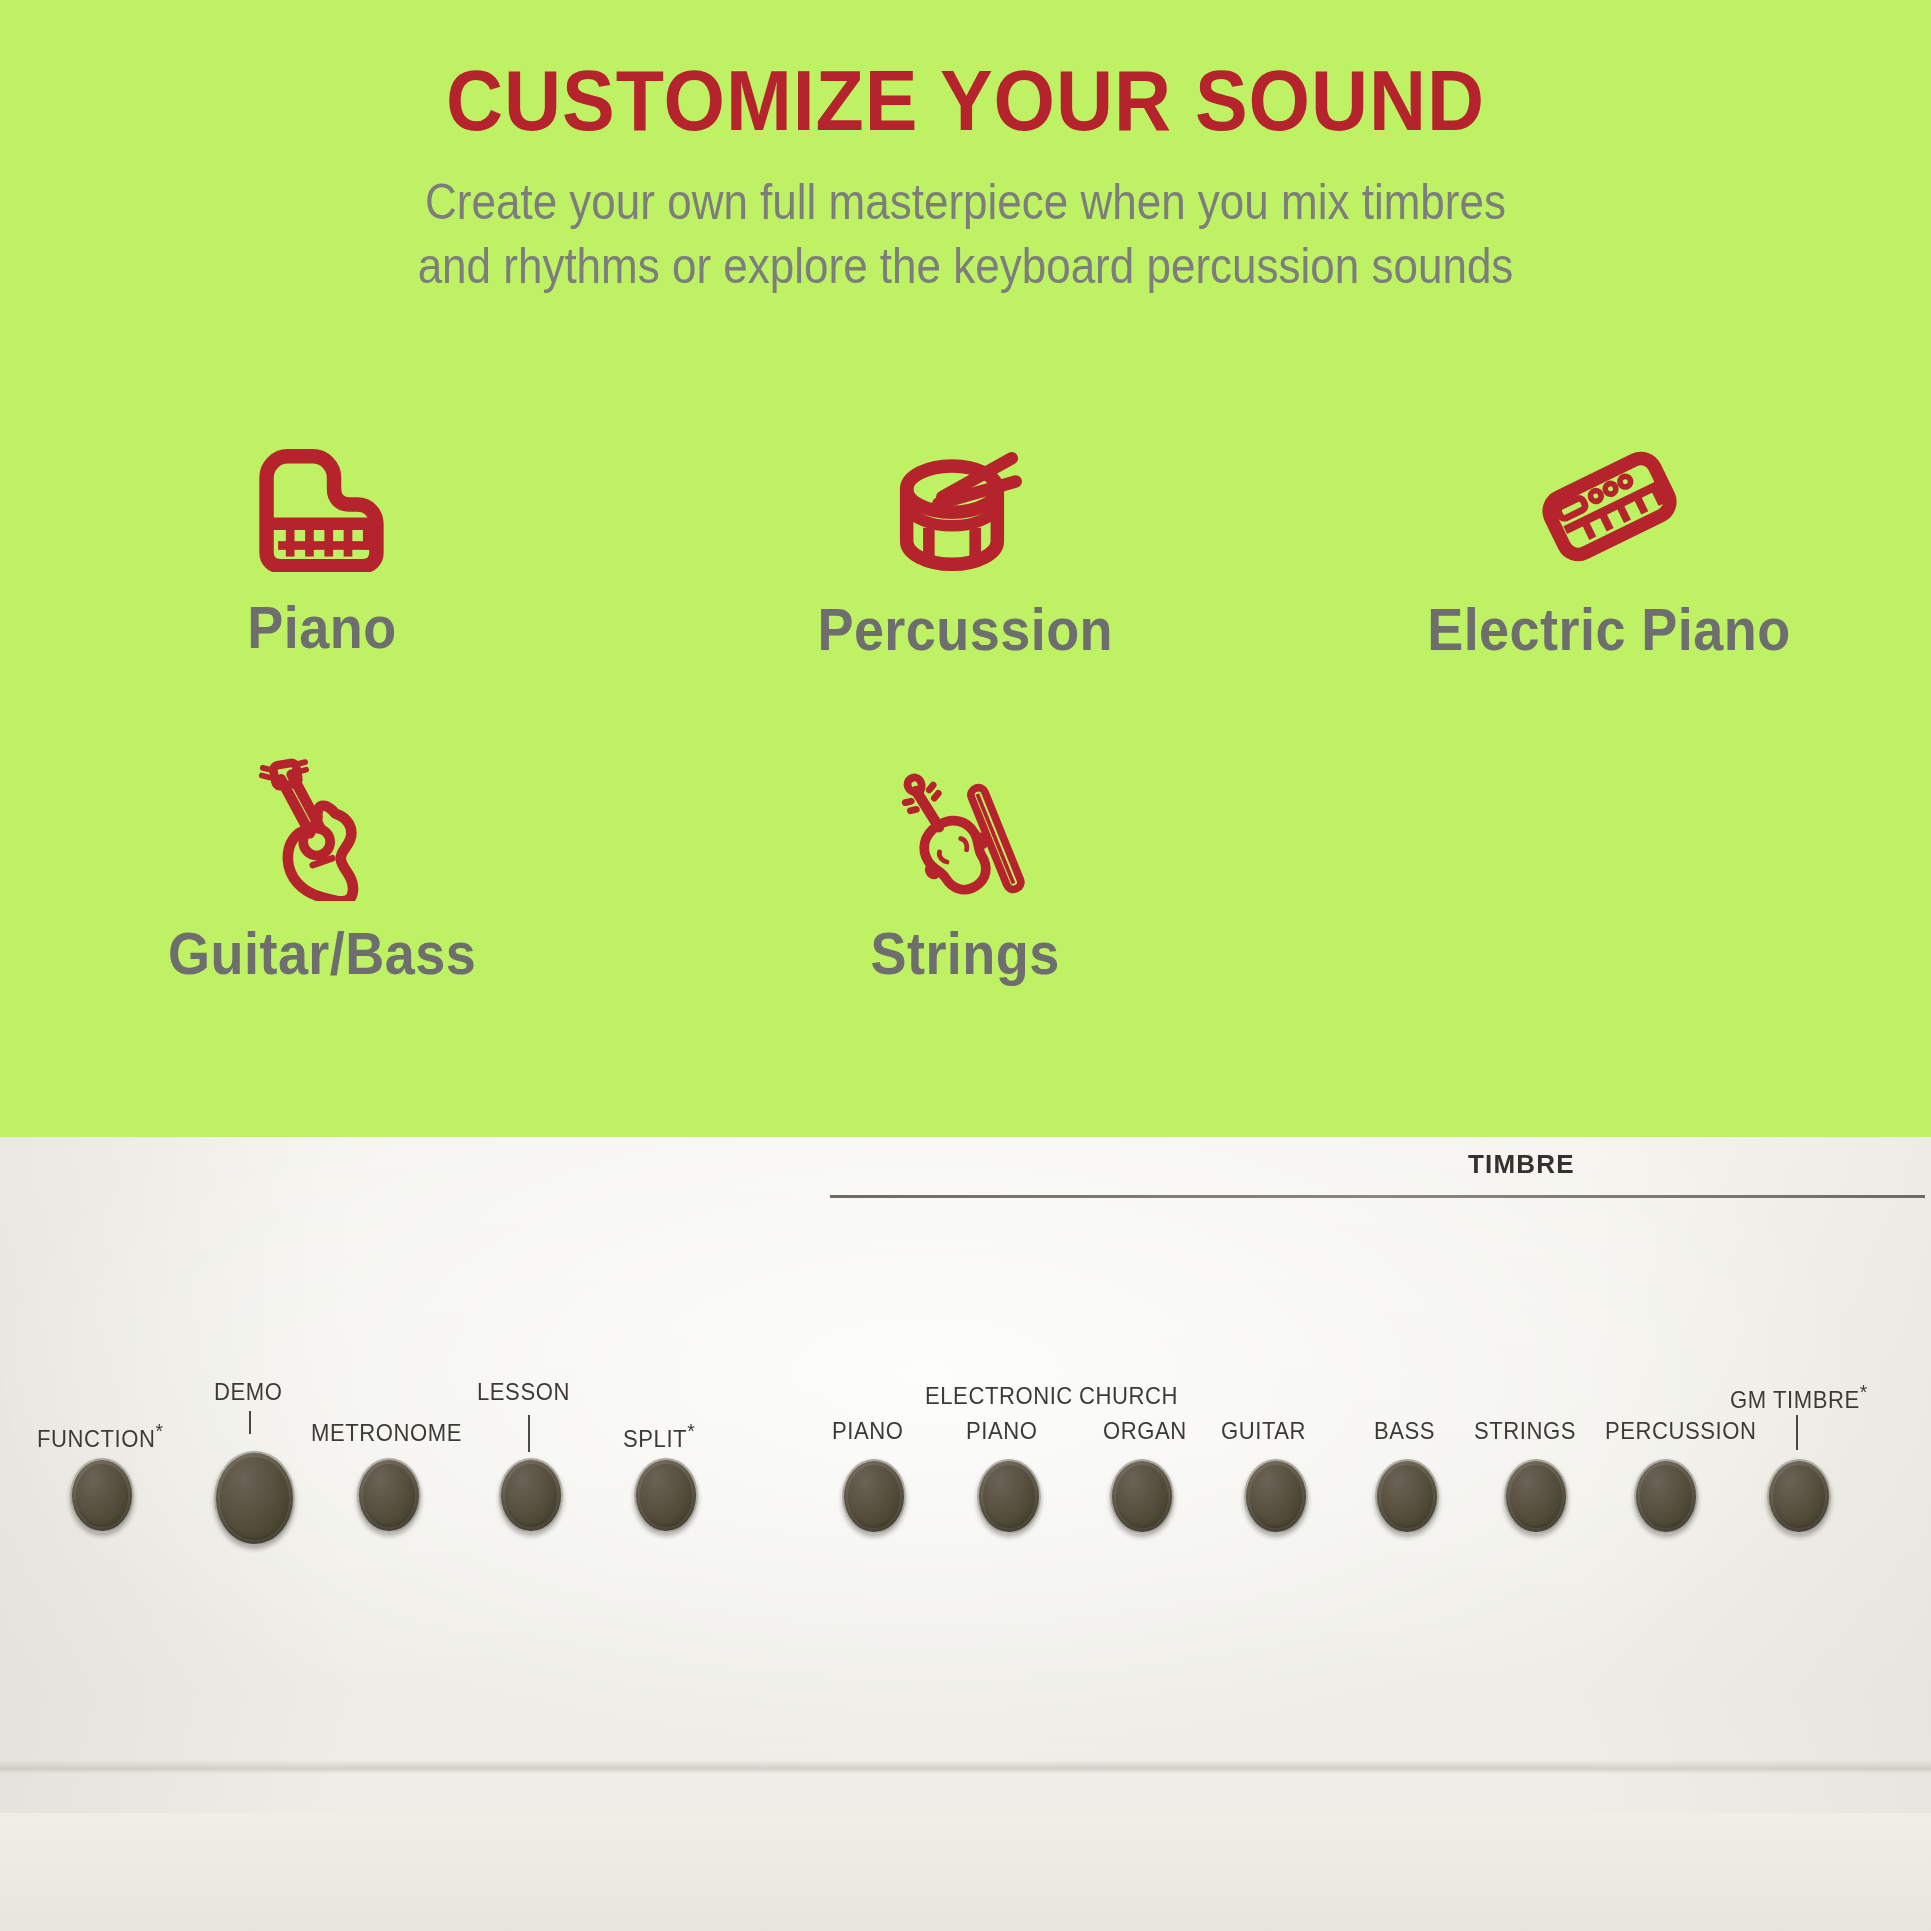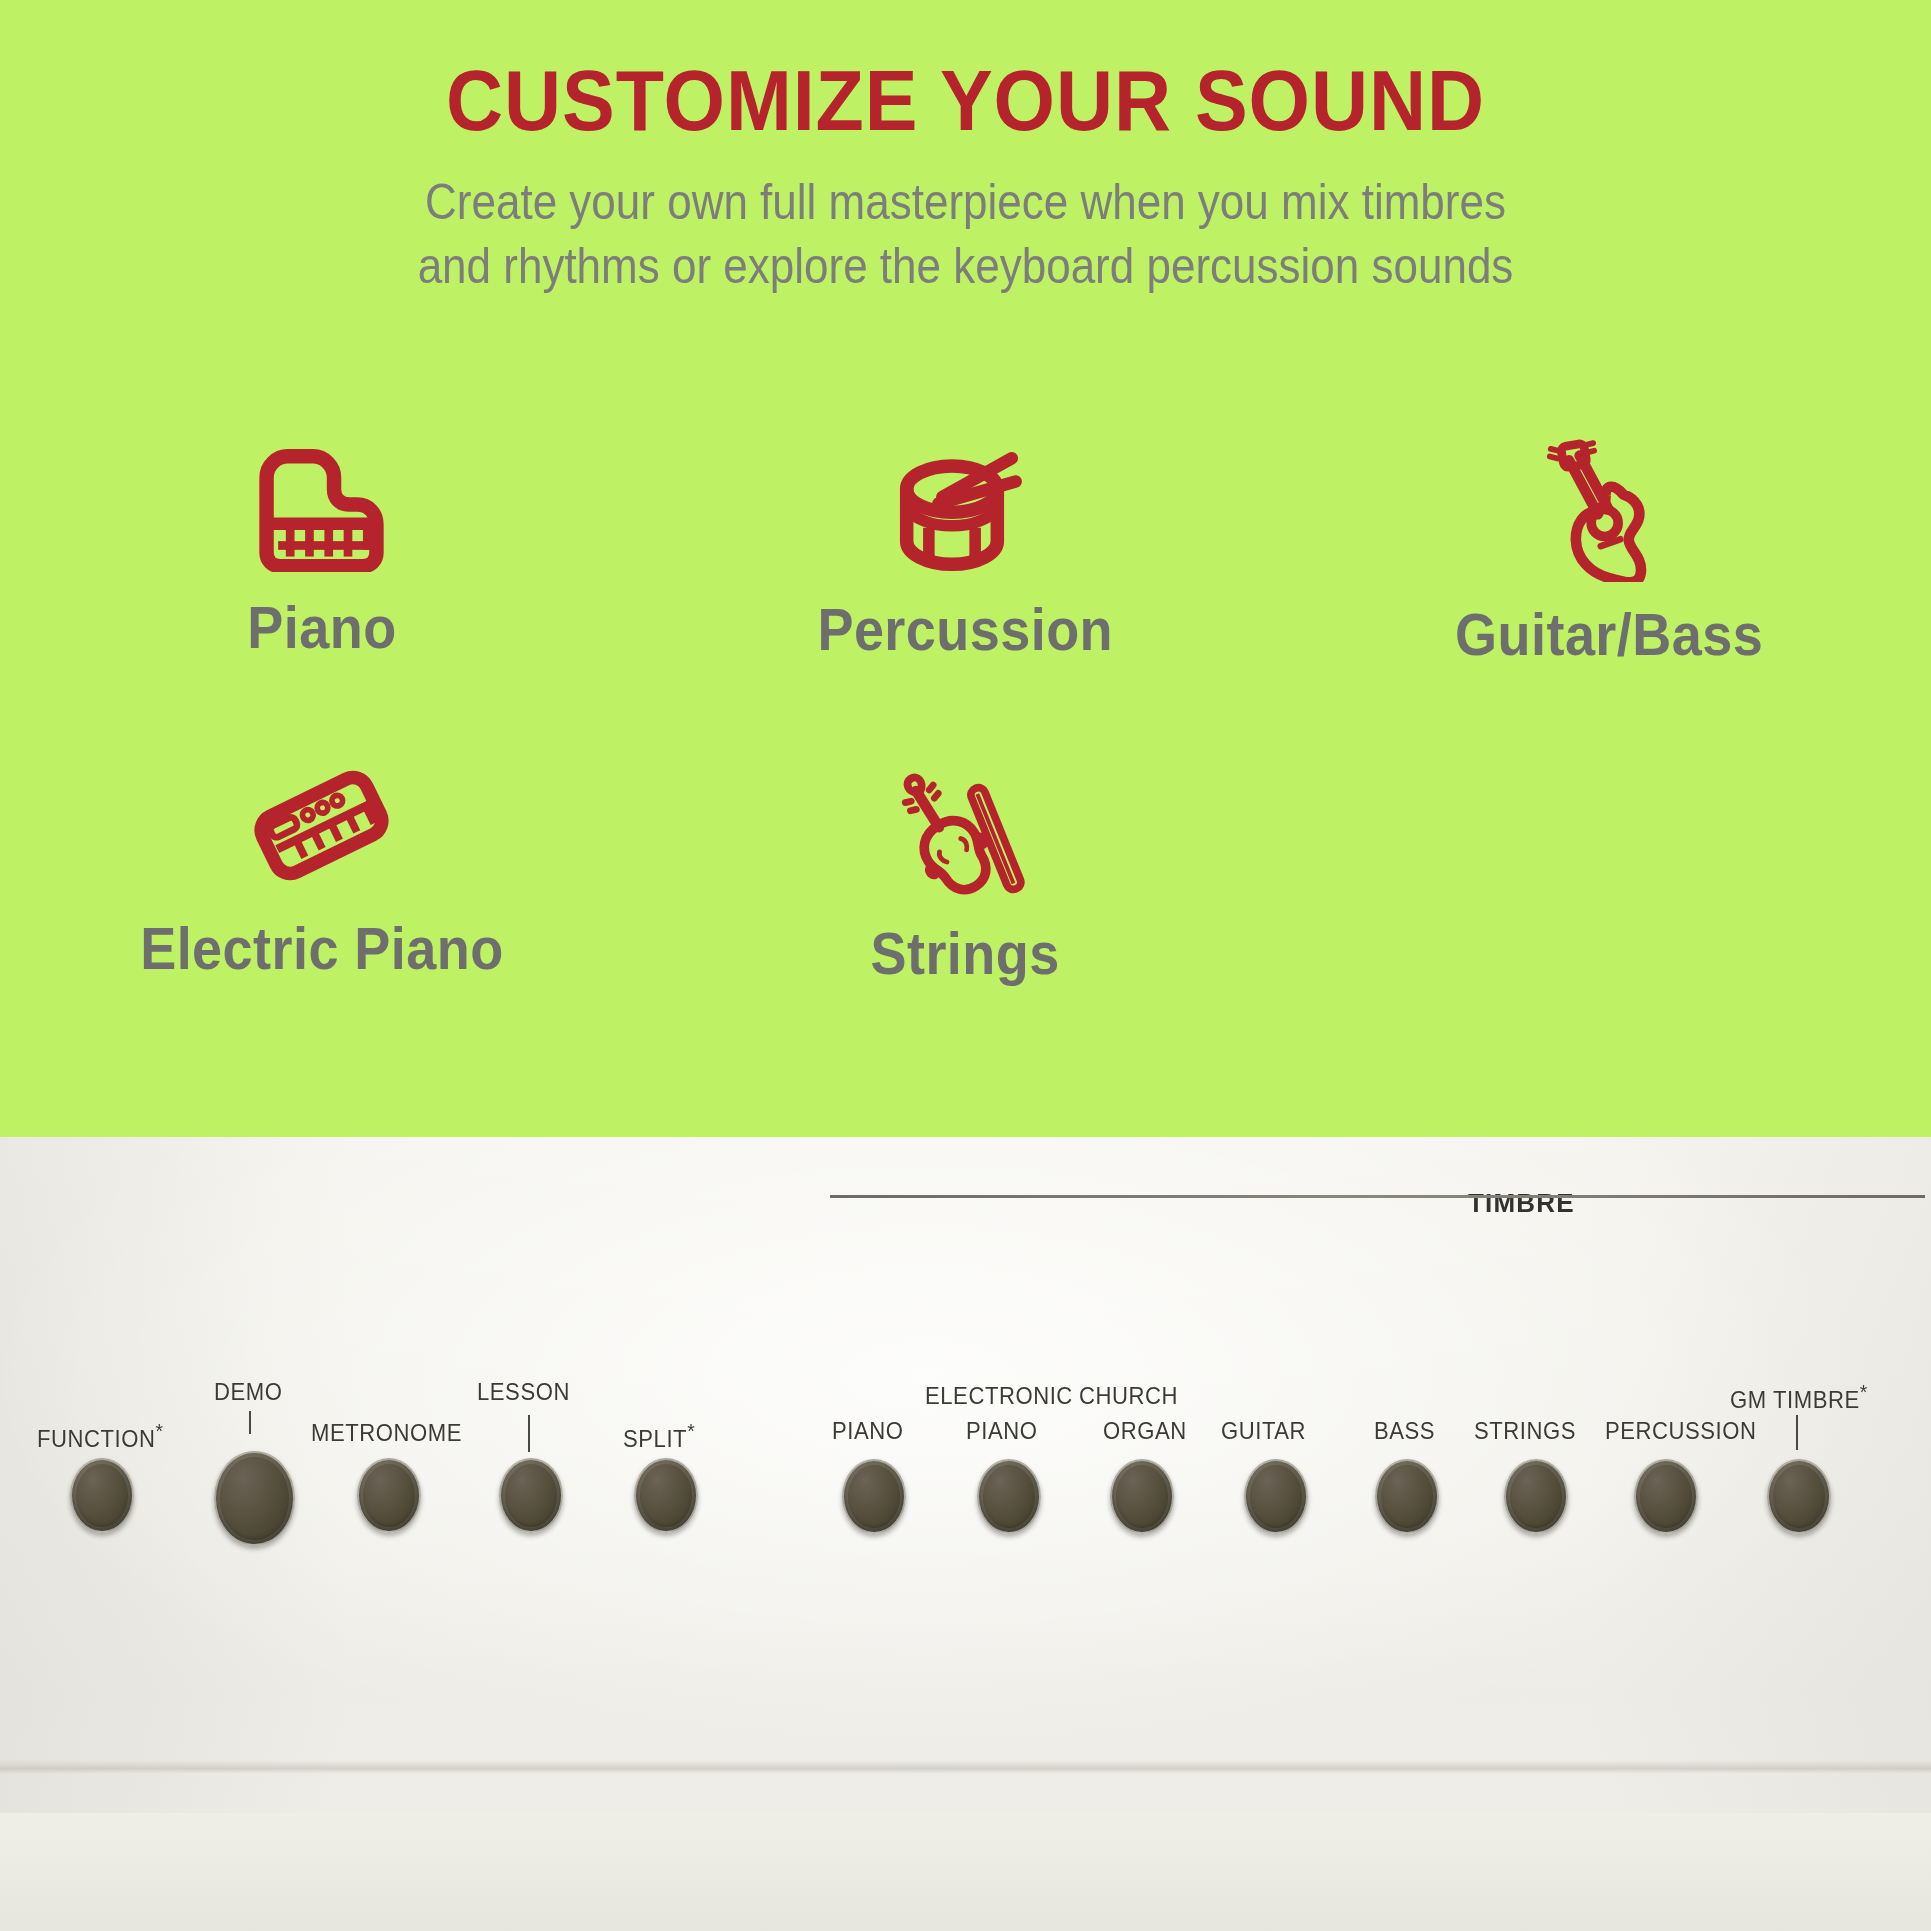--- a/index.html
+++ b/index.html
@@ -231,43 +231,20 @@
 
           <path d="M52 60 L124 20" stroke="#B5232C" stroke-width="13" stroke-linecap="round"></path>
           <path d="M48 67 L128 44" stroke="#B5232C" stroke-width="13" stroke-linecap="round"></path>
         </svg>
       </div>
       <div class="feature-label">Percussion</div>
     </div>
 
     <div class="feature-cell">
       <div class="feature-icon">
-        <svg width="129" height="145" viewBox="0 0 134 150" fill="none">
-
-          <path d="M74 58 C88 60 96 70 94 82 C92 92 86 96 88 104 C91 114 104 118 106 133
-                   C108 150 92 148 74 146 C54 144 38 132 34 114 C30 96 38 84 48 80
-                   C56 76 58 70 56 62 C54 52 62 48 74 58 Z" stroke="#B5232C" stroke-width="11" stroke-linejoin="round" fill="none" transform="rotate(10 70 100)"></path>
-
-          <circle cx="62" cy="89" r="14" stroke="#B5232C" stroke-width="10"></circle>
-
-          <path d="M55 80 L25 24" stroke="#B5232C" stroke-width="11" stroke-linecap="round"></path>
-          <path d="M66 75 L36 19" stroke="#B5232C" stroke-width="11" stroke-linecap="round"></path>
-
-          <rect x="18" y="8" width="24" height="22" rx="5" stroke="#B5232C" stroke-width="9" transform="rotate(-10 30 19)"></rect>
-
-          <path d="M14 14 L6 12 M13 22 L5 20 M42 8 L50 6 M43 16 L51 14" stroke="#B5232C" stroke-width="6" stroke-linecap="round"></path>
-
-          <path d="M58 113 L78 106" stroke="#B5232C" stroke-width="7" stroke-linecap="round"></path>
-        </svg>
-      </div>
-      <div class="feature-label">Guitar/Bass</div>
-    </div>
-
-    <div class="feature-cell">
-      <div class="feature-icon">
         <svg width="147" height="135" viewBox="0 0 152 140" fill="none">
           <g transform="rotate(-26 76 70)">
             <rect x="16" y="38" width="120" height="64" rx="16" stroke="#B5232C" stroke-width="14"></rect>
 
             <rect x="26" y="48" width="28" height="13" rx="5" stroke="#B5232C" stroke-width="7"></rect>
             <circle cx="68" cy="54" r="5.5" stroke="#B5232C" stroke-width="6"></circle>
             <circle cx="85" cy="54" r="5.5" stroke="#B5232C" stroke-width="6"></circle>
             <circle cx="102" cy="54" r="5.5" stroke="#B5232C" stroke-width="6"></circle>
 
             <path d="M24 72 L132 72" stroke="#B5232C" stroke-width="9"></path>
@@ -277,20 +254,43 @@
               <rect x="82" y="72" width="8" height="20"></rect>
               <rect x="102" y="72" width="8" height="20"></rect>
               <rect x="122" y="72" width="8" height="20"></rect>
             </g>
           </g>
         </svg>
       </div>
       <div class="feature-label">Electric Piano</div>
     </div>
 
+    <div class="feature-cell">
+      <div class="feature-icon">
+        <svg width="129" height="145" viewBox="0 0 134 150" fill="none">
+
+          <path d="M74 58 C88 60 96 70 94 82 C92 92 86 96 88 104 C91 114 104 118 106 133
+                   C108 150 92 148 74 146 C54 144 38 132 34 114 C30 96 38 84 48 80
+                   C56 76 58 70 56 62 C54 52 62 48 74 58 Z" stroke="#B5232C" stroke-width="11" stroke-linejoin="round" fill="none" transform="rotate(10 70 100)"></path>
+
+          <circle cx="62" cy="89" r="14" stroke="#B5232C" stroke-width="10"></circle>
+
+          <path d="M55 80 L25 24" stroke="#B5232C" stroke-width="11" stroke-linecap="round"></path>
+          <path d="M66 75 L36 19" stroke="#B5232C" stroke-width="11" stroke-linecap="round"></path>
+
+          <rect x="18" y="8" width="24" height="22" rx="5" stroke="#B5232C" stroke-width="9" transform="rotate(-10 30 19)"></rect>
+
+          <path d="M14 14 L6 12 M13 22 L5 20 M42 8 L50 6 M43 16 L51 14" stroke="#B5232C" stroke-width="6" stroke-linecap="round"></path>
+
+          <path d="M58 113 L78 106" stroke="#B5232C" stroke-width="7" stroke-linecap="round"></path>
+        </svg>
+      </div>
+      <div class="feature-label">Guitar/Bass</div>
+    </div>
+
 
     <div class="feature-cell">
       <div class="feature-icon">
         <svg width="143" height="145" viewBox="0 0 148 150" fill="none">
           <g transform="rotate(-32 74 80)">
 
             <path d="M54 58 C72 58 82 70 82 84 C82 94 76 100 76 108 C76 122 68 132 54 132
                      C40 132 32 122 32 108 C32 100 26 94 26 84 C26 70 36 58 54 58 Z" stroke="#B5232C" stroke-width="10" fill="none"></path>
 
             <path d="M24 90 C20 92 20 98 24 100 M84 90 C88 92 88 98 84 100" stroke="#B5232C" stroke-width="8" stroke-linecap="round" fill="none"></path>
@@ -340,21 +340,21 @@
       <span>LESSON</span>
     </div>
     <div class="tick" style="left:528px; top:278px; height:37px;"></div>
     <div class="btn-knob" style="left:499px; top:321px;"></div>
 
     <div class="ctrl-label" style="left:623px; top:282px;">
       <span>SPLIT</span><span class="star">*</span>
     </div>
     <div class="btn-knob" style="left:634px; top:321px;"></div>
 
-    <div id="timbre-title" style="left:1470px; top:1506px; top:11.6px; left:1468px;margin-top:39px;">TIMBRE</div>
+    <div id="timbre-title" style="left:1470px; top:1506px; top:11.6px; left:1468px;">TIMBRE</div>
     <div id="timbre-rule" style="left:830px; top:58px; width:1095px;"></div>
 
     <div class="ctrl-label" style="left:832px; top:280px;">
       <span>PIANO</span>
     </div>
     <div class="btn-knob" style="left:842px; top:322px;"></div>
 
     <div class="ctrl-label" style="left:925px; top:245px;">
       <span>ELECTRONIC</span>
     </div>

